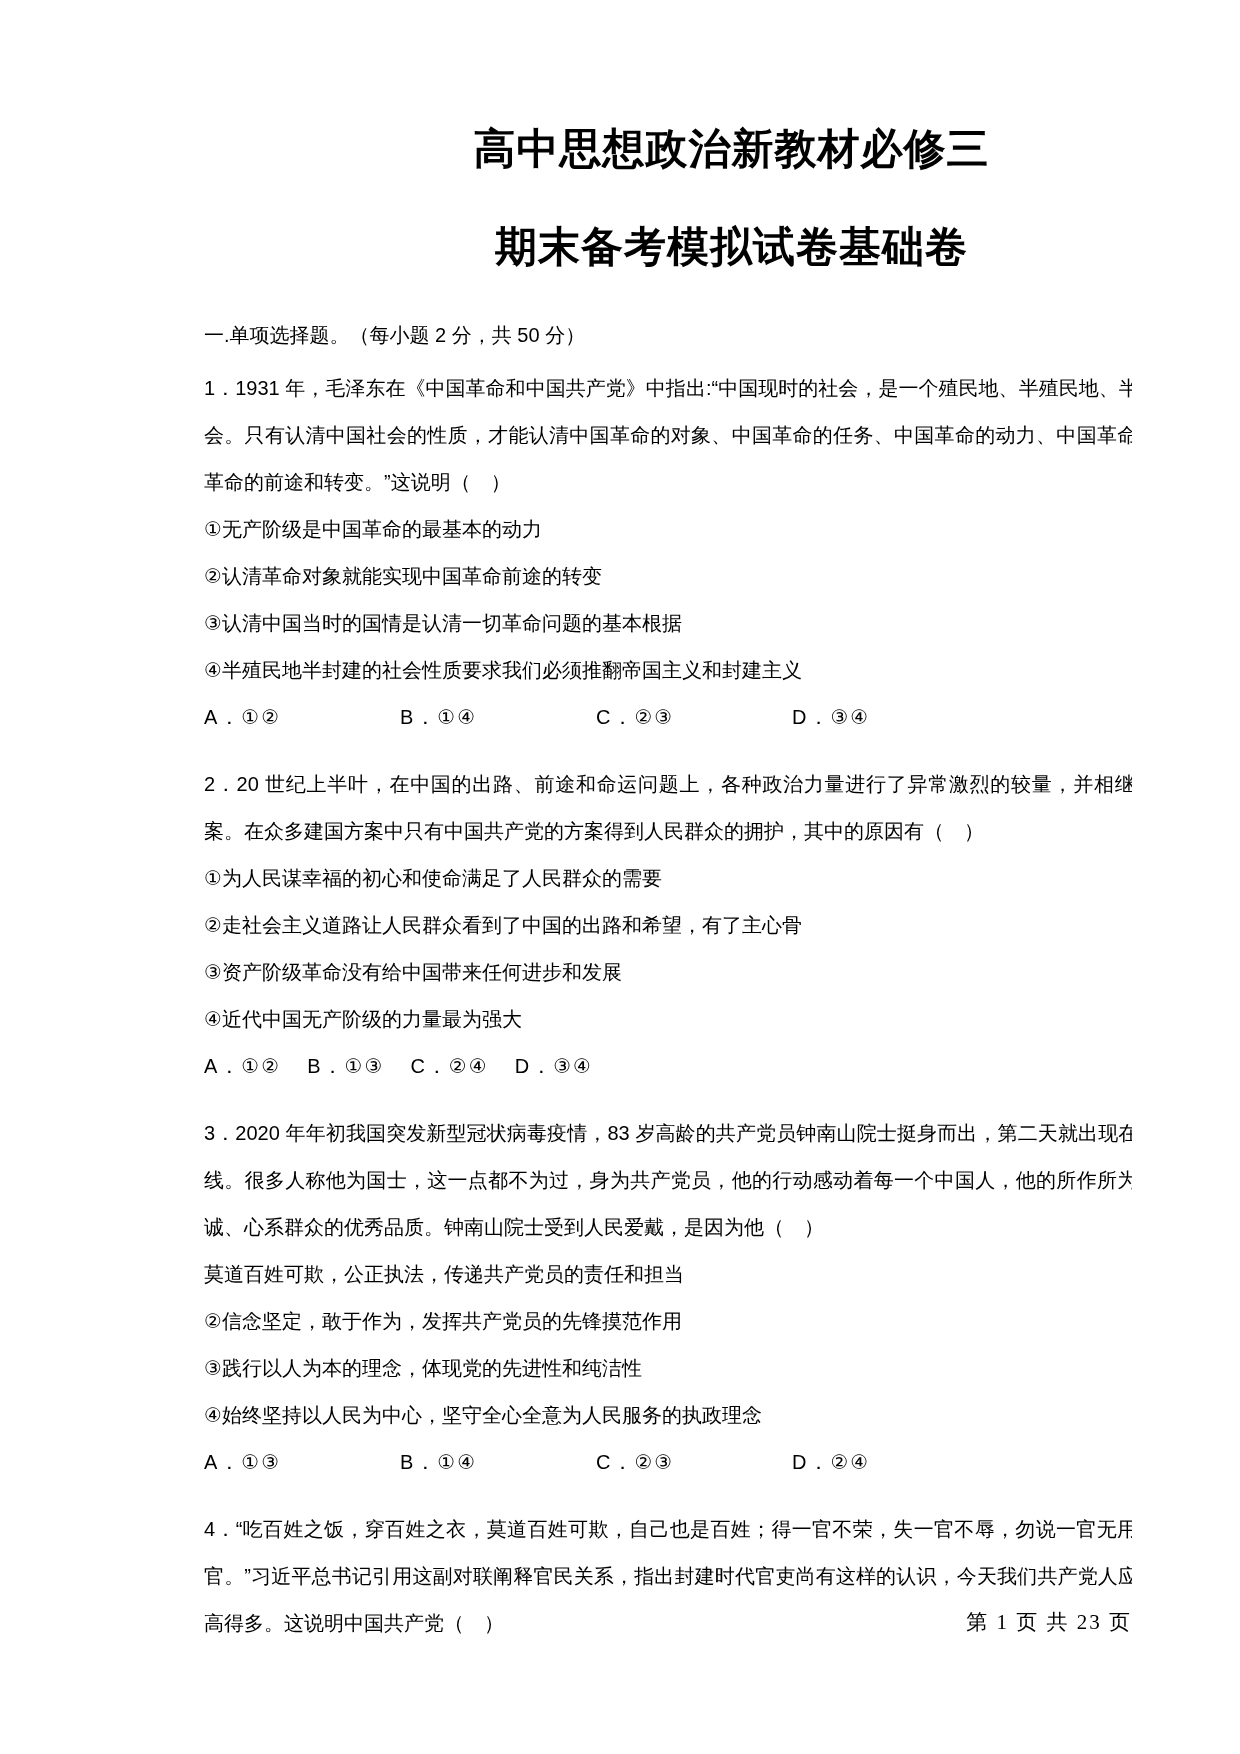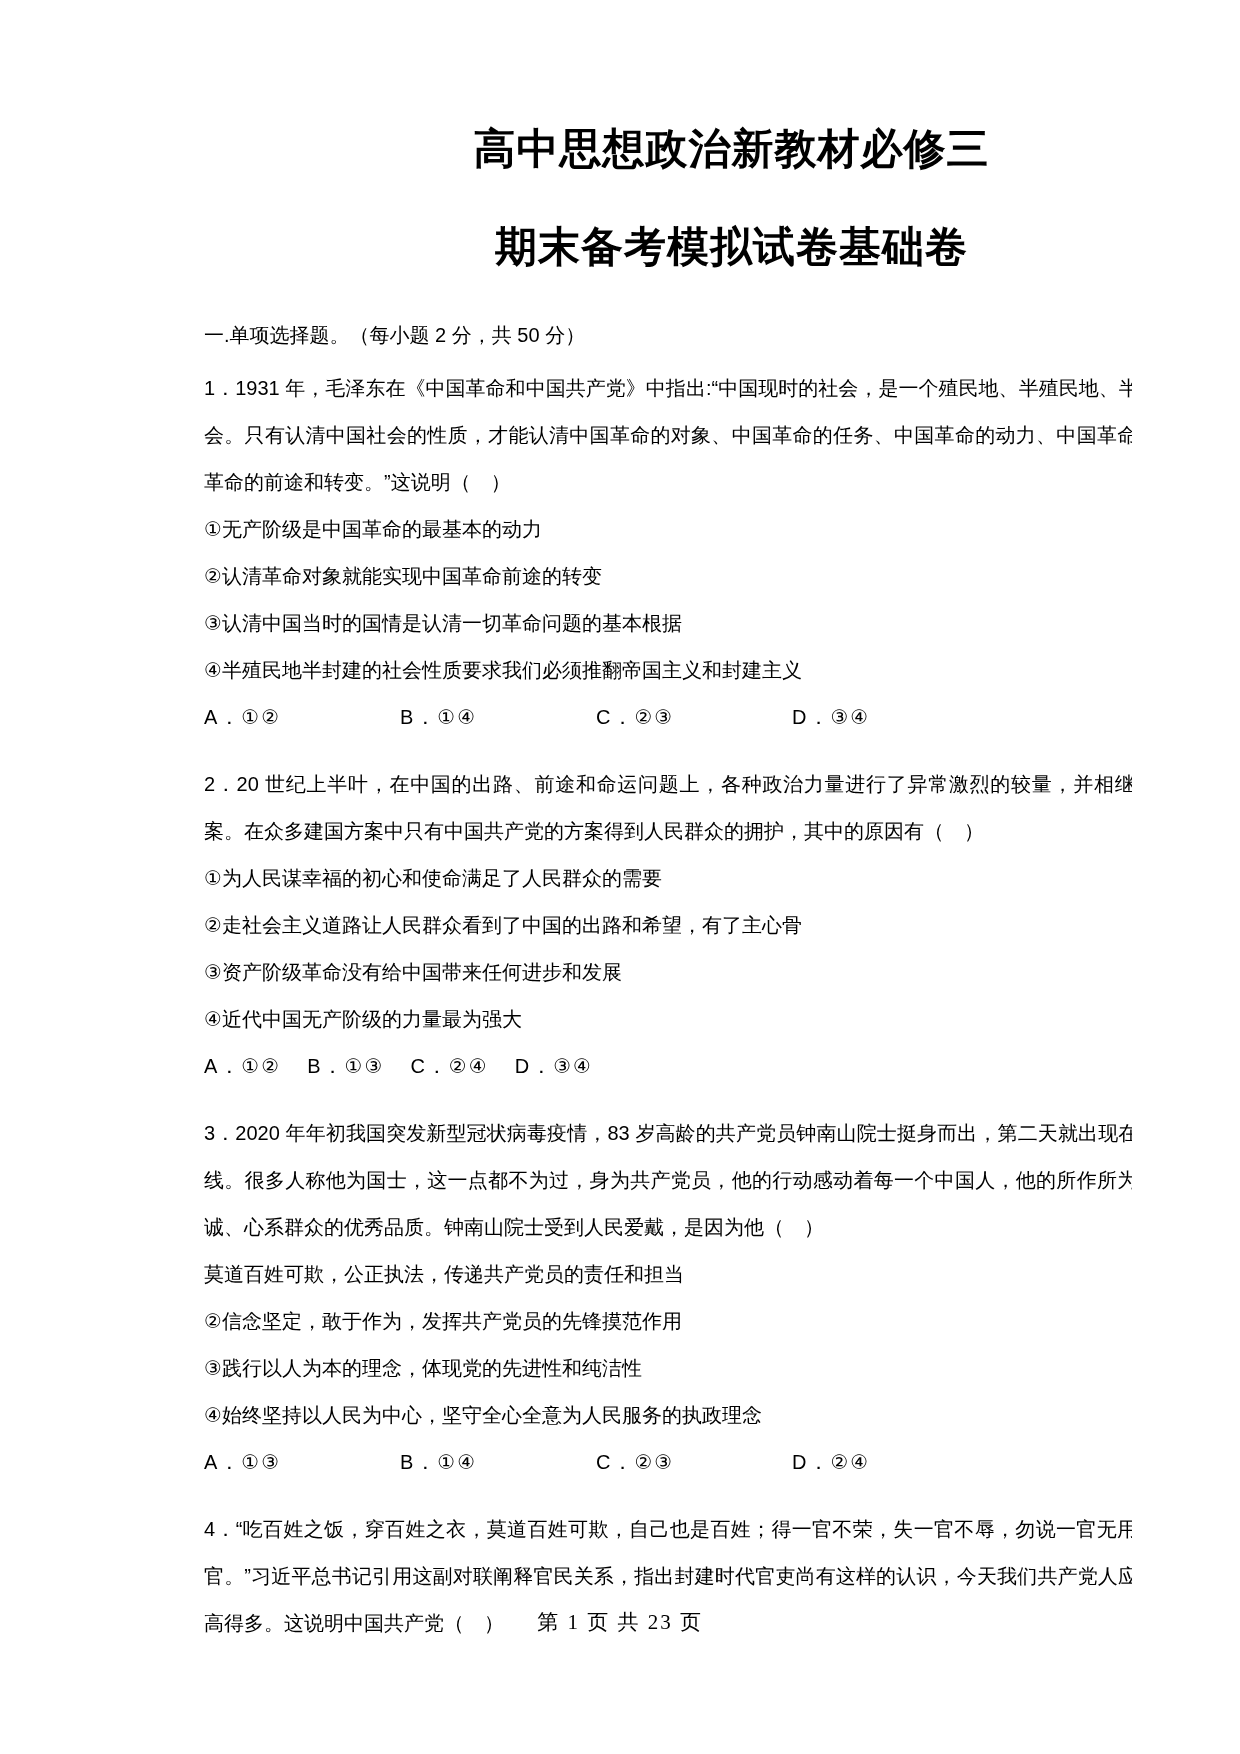--- a/index.html
+++ b/index.html
@@ -98,21 +98,21 @@
   .ltr {
     letter-spacing: 2px;
   }
 
   
   .footer {
     position: absolute;
     left: 0;
     right: 0;
     top: 1608px;
-    text-align: center;
+    text-align: right;
     font-family: "Liberation Serif", "DejaVu Serif", serif;
     font-size: 21px;
     letter-spacing: 2px;
     white-space: nowrap;
   }
 </style>
 </head>
 <body>
 
 <div class="page">

